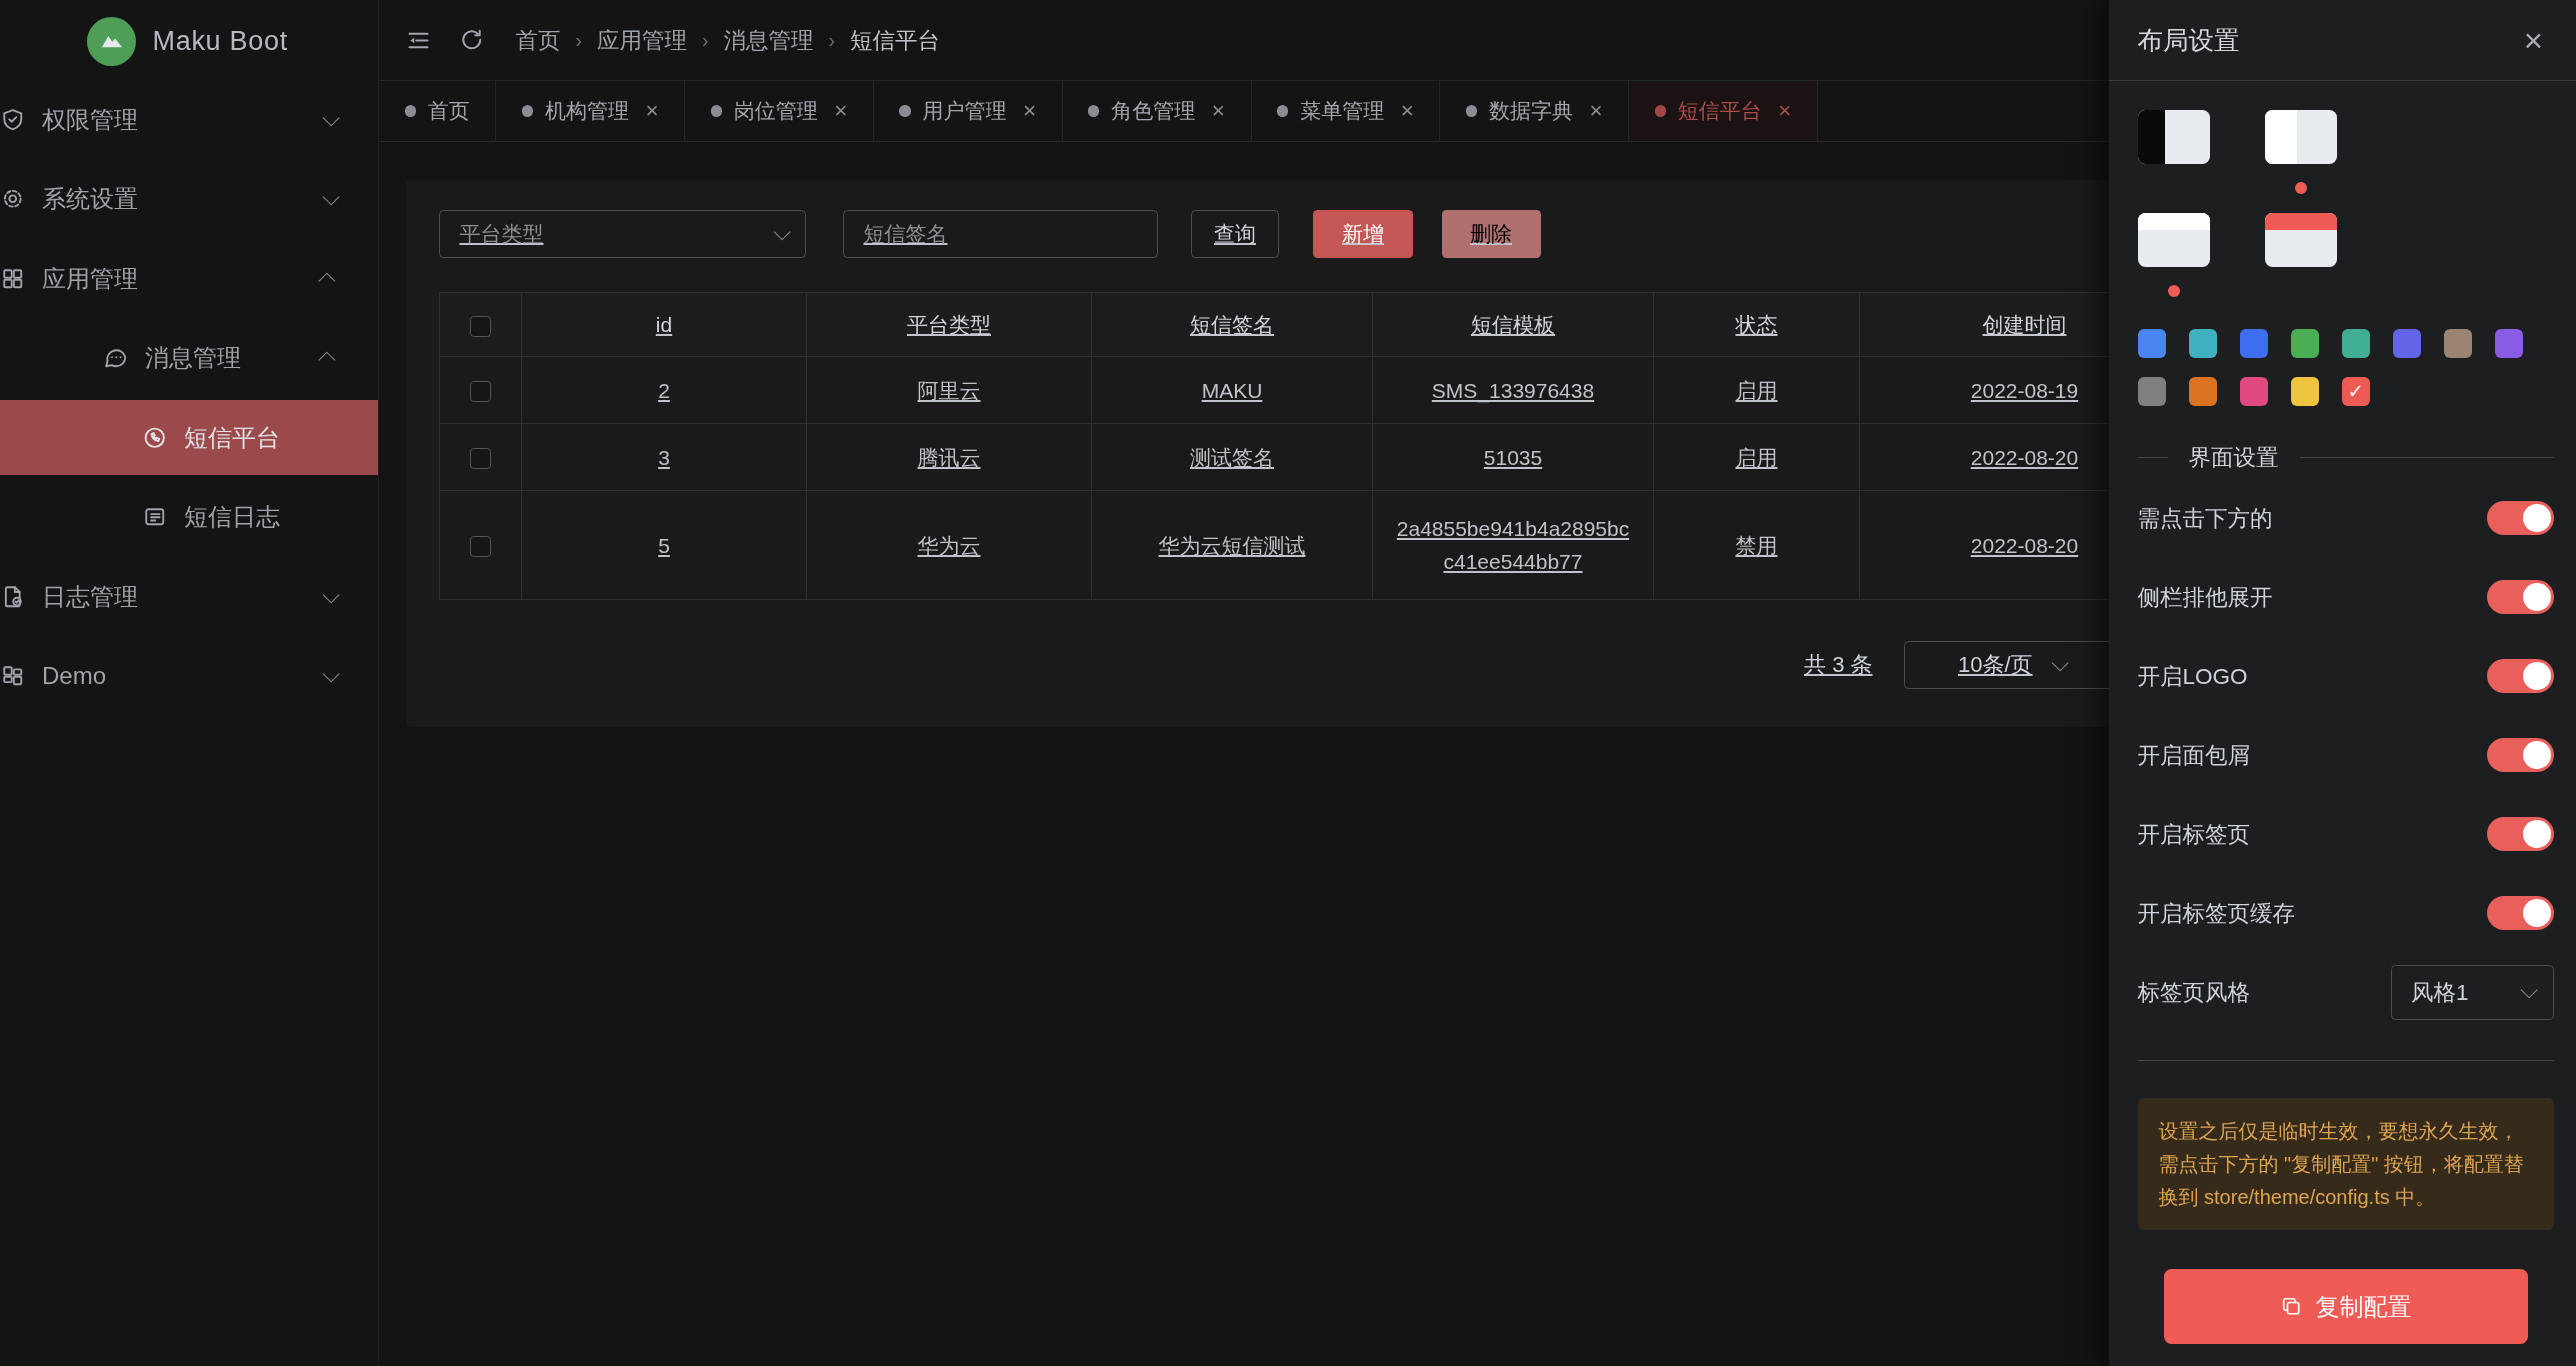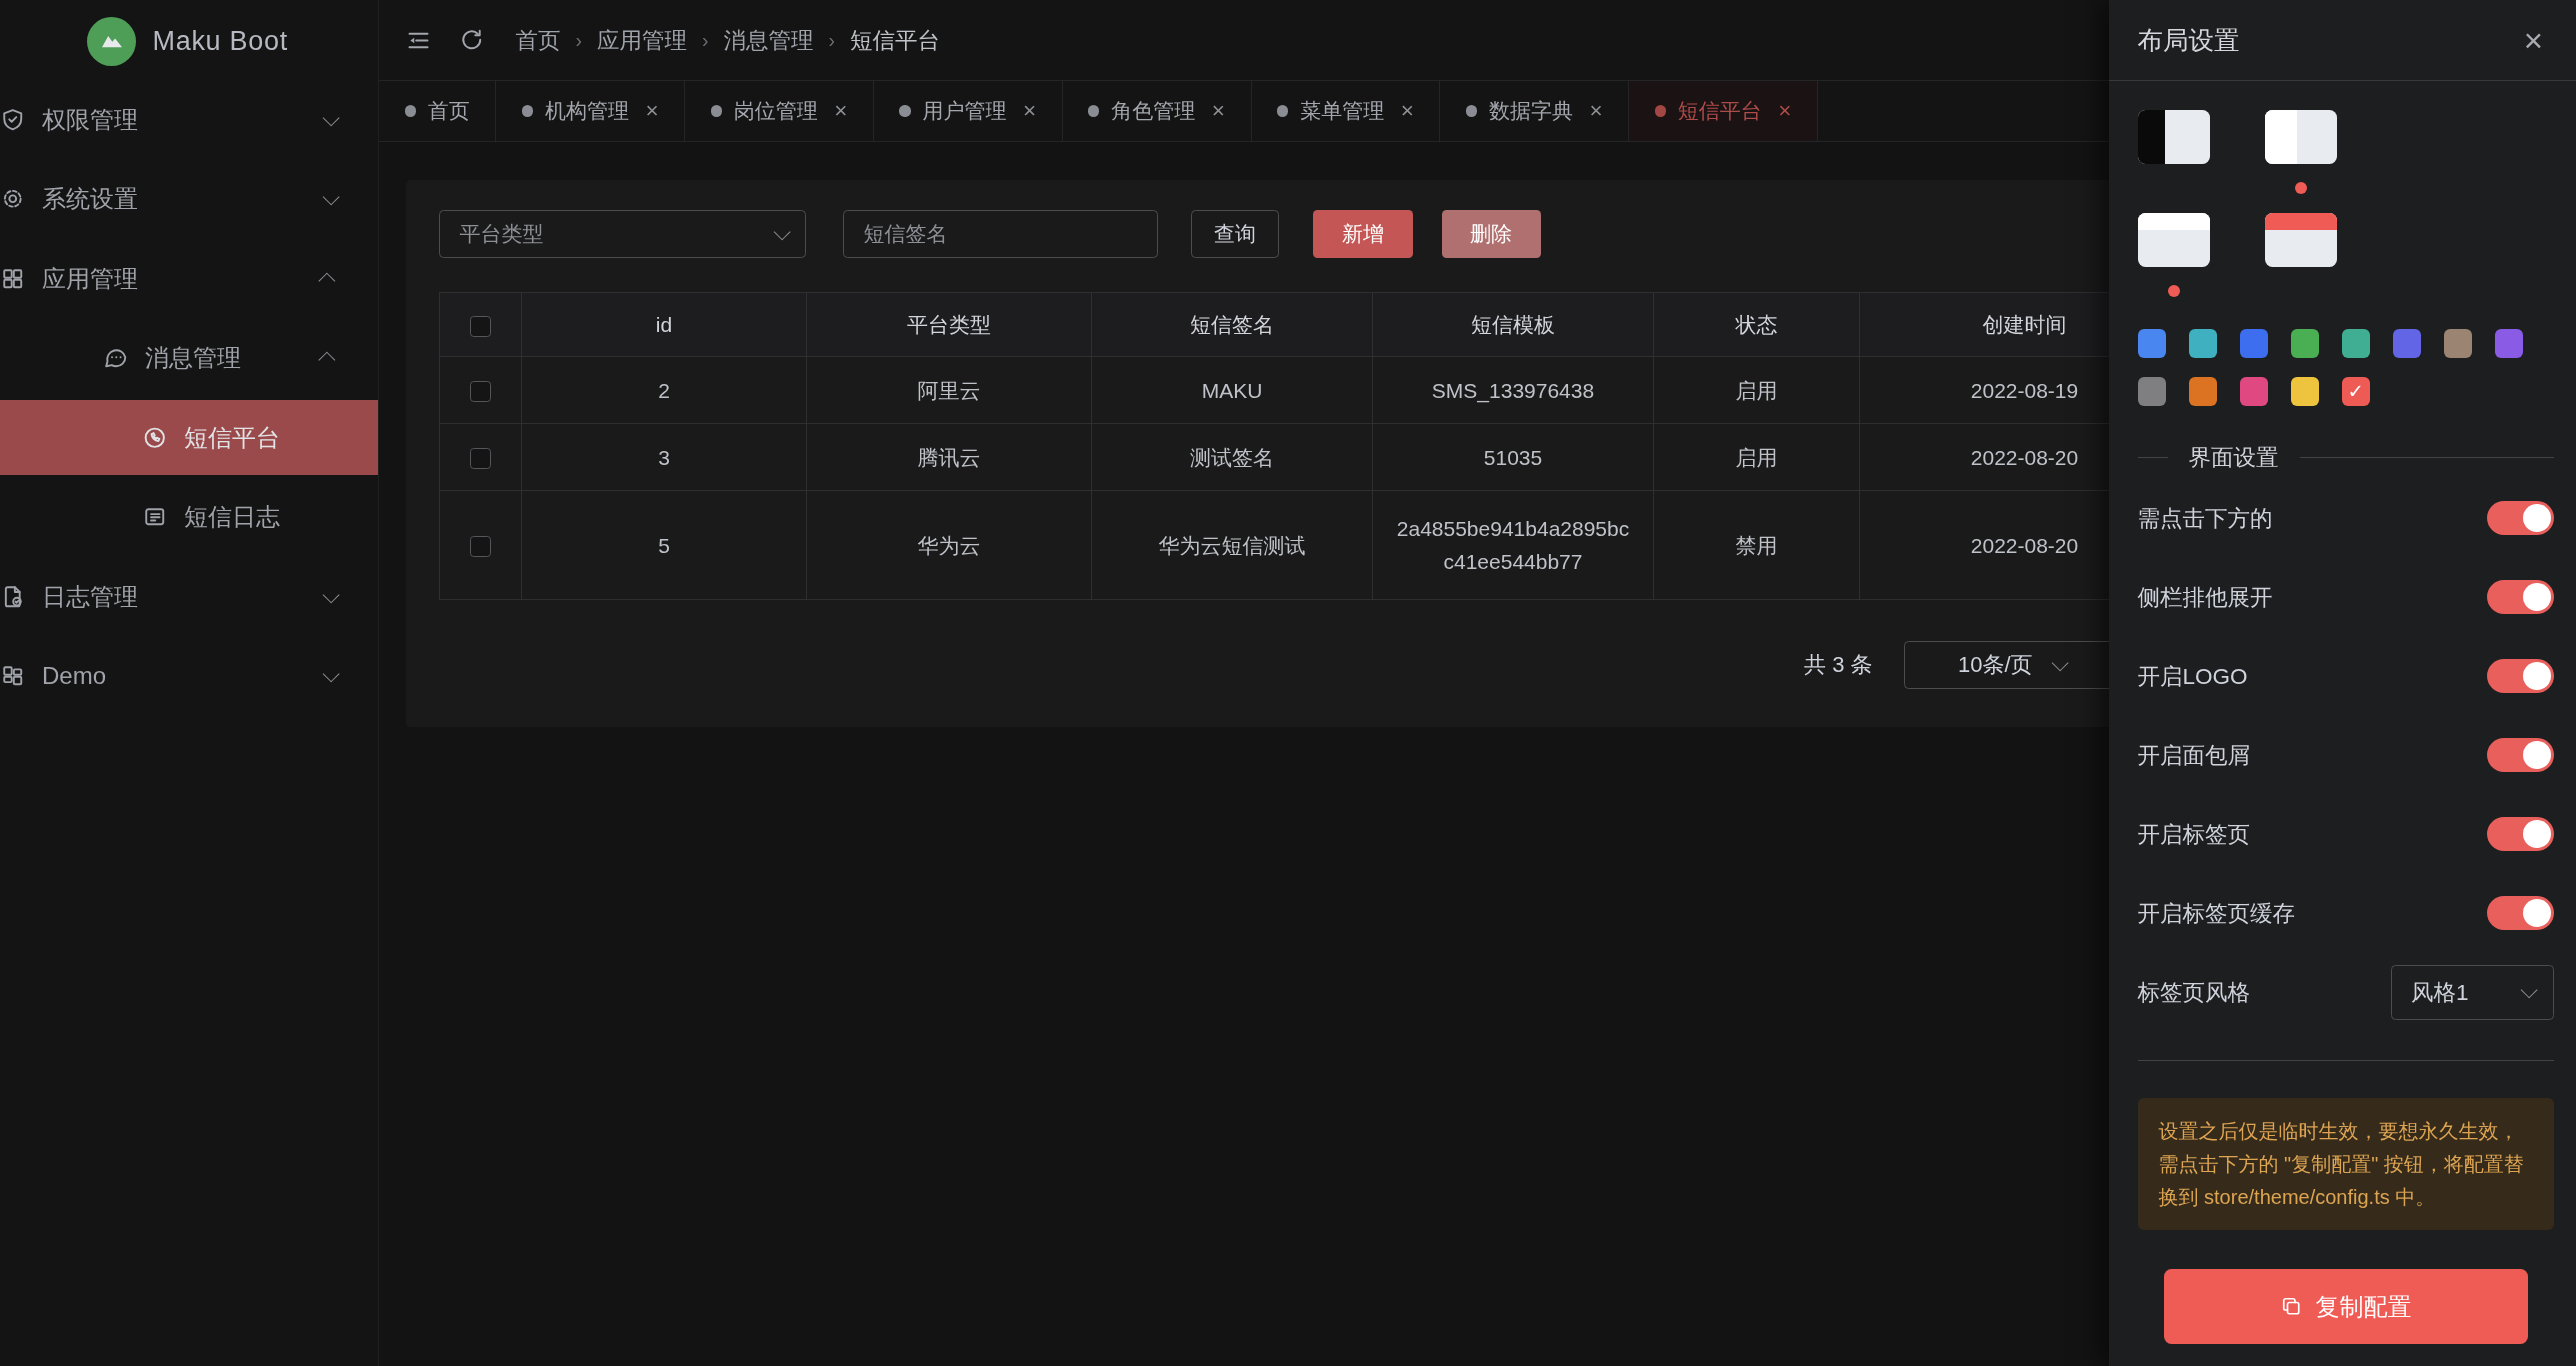--- a/index.html
+++ b/index.html
@@ -38,29 +38,29 @@
   .tabbar { height:61px; flex:0 0 auto; background:#141414; border-bottom:0.7px solid #242527; display:flex; align-items:stretch; }
   .tab { display:flex; align-items:center; gap:12px; padding:0 25.5px; border-right:0.7px solid #242527; font-size:21px; color:#a3a6ad; cursor:pointer; }
   .tab .dot { width:11.2px; height:11.2px; border-radius:50%; background:#8a8d93; }
   .tab .x { font-size:22.5px; line-height:1; margin-left:4.5px; color:#8d9095; }
   .tab.active { background:#1a1213; color:#ad4c49; }
   .tab.active .dot { background:#a34744; }
   .tab.active .x { color:#ad4c49; }
 
   
   .content { flex:1; padding:38px 27px; }
-  .card { width:2159px; height:547px; background:#1a1a1b; border-radius:4.5px; padding:30px 33px; }
+  .card { width:2159px; height:547px; background:#1a1a1b; border-radius:4.5px; padding:30px 33px;text-decoration:underline; }
   .filters { display:flex; align-items:center; }
   .ctl { height:48px; border:0.7px solid #4c4d4f; border-radius:4.5px; background:transparent; display:flex; align-items:center; font-size:21px; }
   .select-box { width:367px; justify-content:space-between; padding:0 19.5px; color:#8d9095; }
   .input-box { width:315px; padding:0 19.5px; color:#8d9095; margin-left:37px; }
   .btn { height:48px; border-radius:4.5px; display:flex; align-items:center; justify-content:center; font-size:21px; cursor:pointer; }
   .btn-plain { width:88px; border:0.7px solid #4c4d4f; color:#cfd3dc; margin-left:33px; background:transparent; }
   .btn-add { width:100px; background:#c45656; color:#ffffff; margin-left:34px; }
-  .btn-del { width:99px; background:#b07070; color:#ffffff; margin-left:28.5px; }
+  .btn-del { width:99px; background:#b07070; color:#000000; margin-left:28.5px; }
 
   table.grid { margin-top:34px; width:1751px; border-collapse:collapse; table-layout:fixed; font-size:21px; }
   .grid th, .grid td { border:0.7px solid #2f2f31; text-align:center; color:#bfc2c8; font-weight:normal; padding:0 21px; word-break:break-all; line-height:33px; }
   .grid th { height:64px; color:#d2d5db; background:#1d1d1f; }
   .grid tr.r1 td { height:67px; }
   .grid tr.r2 td { height:67px; }
   .grid tr.r3 td { height:109px; }
   .cb { display:inline-block; width:21px; height:21px; border:1.5px solid #55565a; border-radius:3.7px; background:#151516; vertical-align:middle; }
 
   .pager { width:1679px; margin-top:41px; display:flex; justify-content:flex-end; align-items:center; gap:31.5px; font-size:22px; color:#cfd3dc; }

